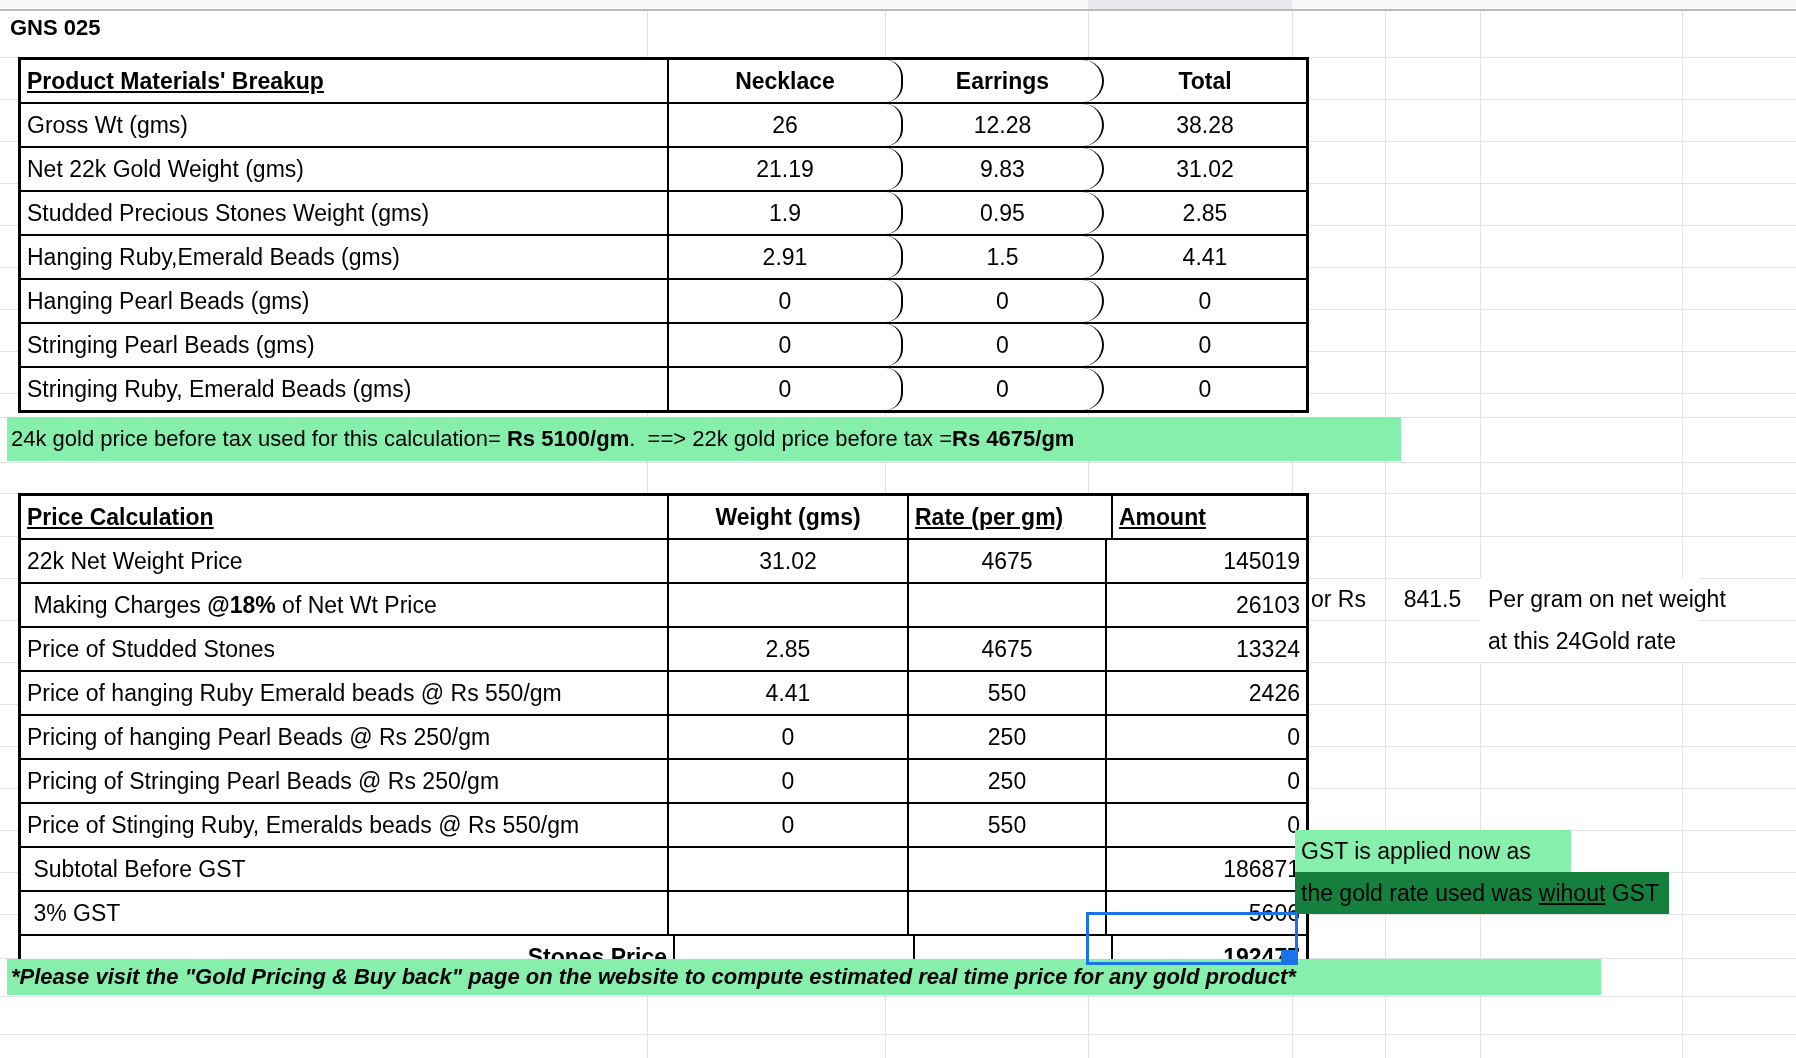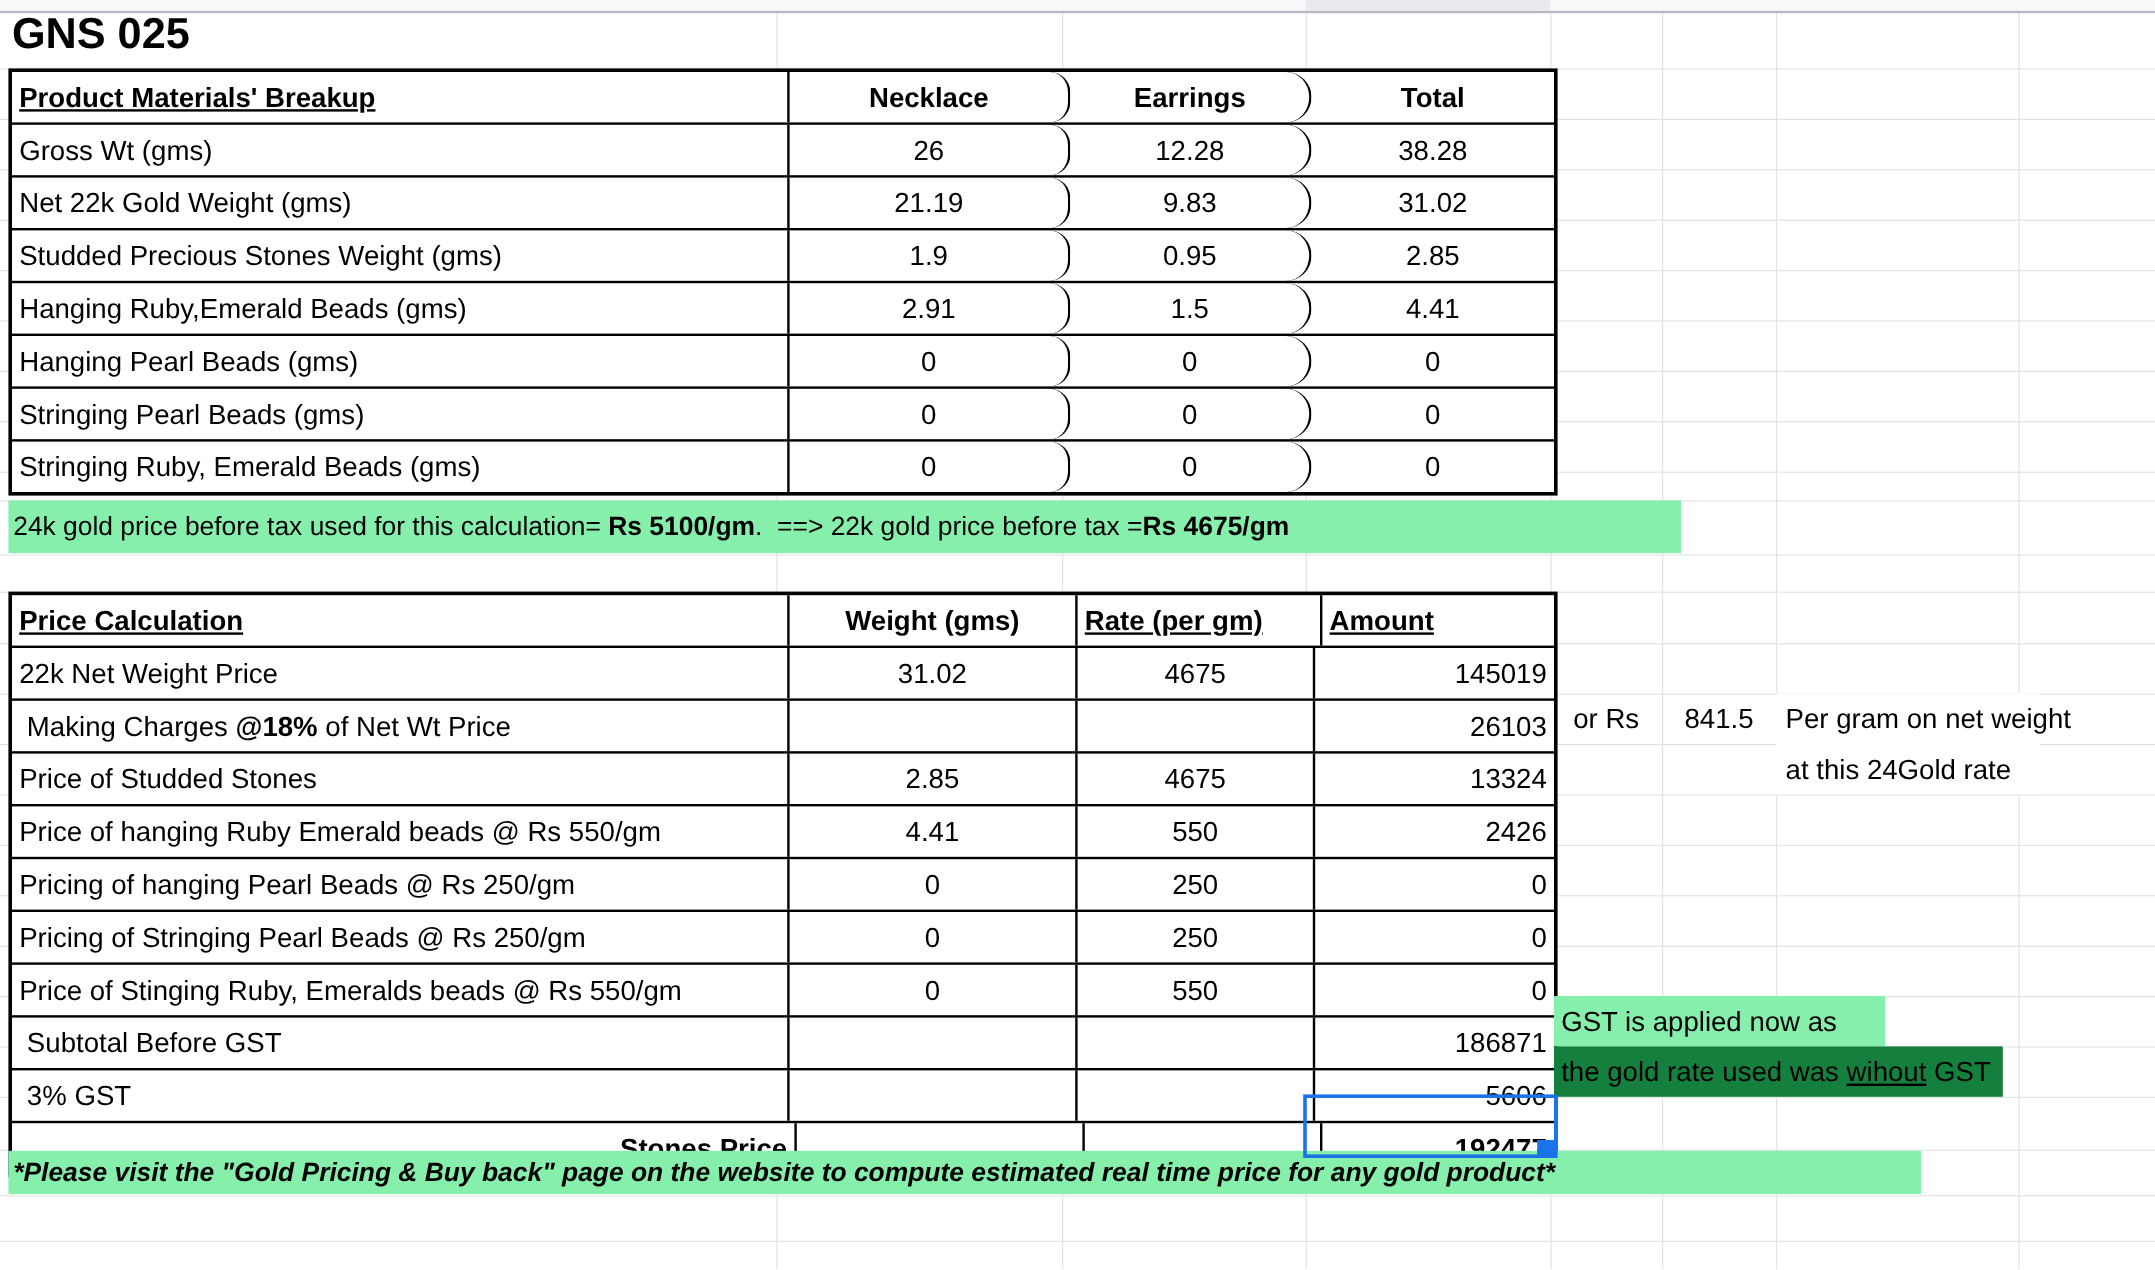--- a/index.html
+++ b/index.html
@@ -7,23 +7,23 @@
          font-family:"Liberation Sans",sans-serif;color:#000;}
   
   .hl{position:absolute;left:0;width:1796px;height:1px;background:#e1e3e4;z-index:1;}
   .vl{position:absolute;top:9px;height:1049px;width:1px;background:#e1e3e4;z-index:1;}
   
   #col-header-strip{position:absolute;left:0;top:0;width:1796px;height:9px;background:#f8f9fa;
          border-bottom:2px solid #b7bbc0;z-index:2;}
   #col-header-highlight{position:absolute;left:1088px;top:0;width:204px;height:9px;background:#e8eaed;}
   
   #sheet-title{position:absolute;left:10px;top:11px;height:34px;display:flex;align-items:center;
-         font-size:36px;font-weight:bold;z-index:2;}
-  
-  .blktable{position:absolute;left:7px;width:1285px;background:#fff;border:3px solid #000;z-index:2;}
+         font-size:22px;font-weight:bold;z-index:2;}
+  
+  .blktable{position:absolute;left:18px;width:1285px;background:#fff;border:3px solid #000;z-index:2;}
   #materials-table{top:57px;}
   #price-table{top:493px;}
   .trow{display:flex;height:42px;border-bottom:2px solid #000;}
   .trow:last-child{border-bottom:none;}
   .cell{display:flex;align-items:center;font-size:23px;overflow:hidden;white-space:pre;}
   .cell.bordered{border-right:2px solid #000;}
   .lab{width:640px;padding-left:6px;}
   .colA1{width:232px;border-radius:17px;}  .colB1{width:199px;border-radius:21px;}  .colC1{flex:1;}
   .colA2{width:238px;}  .colB2{width:196px;}  .colC2{flex:1;}
   .c{justify-content:center;}

